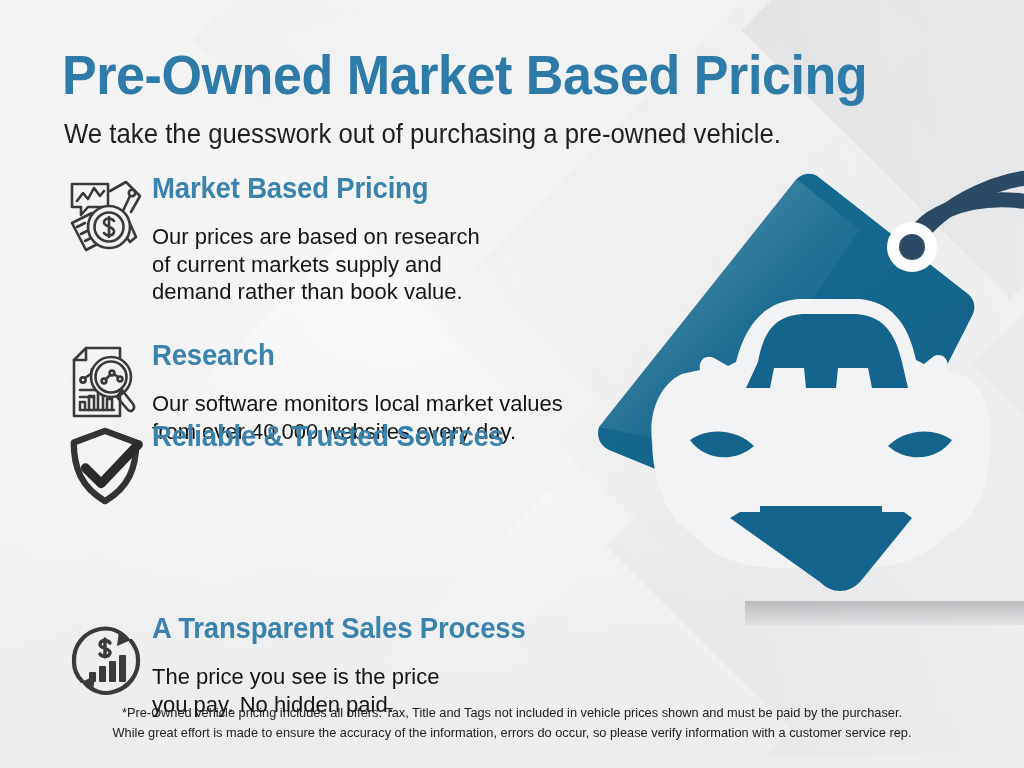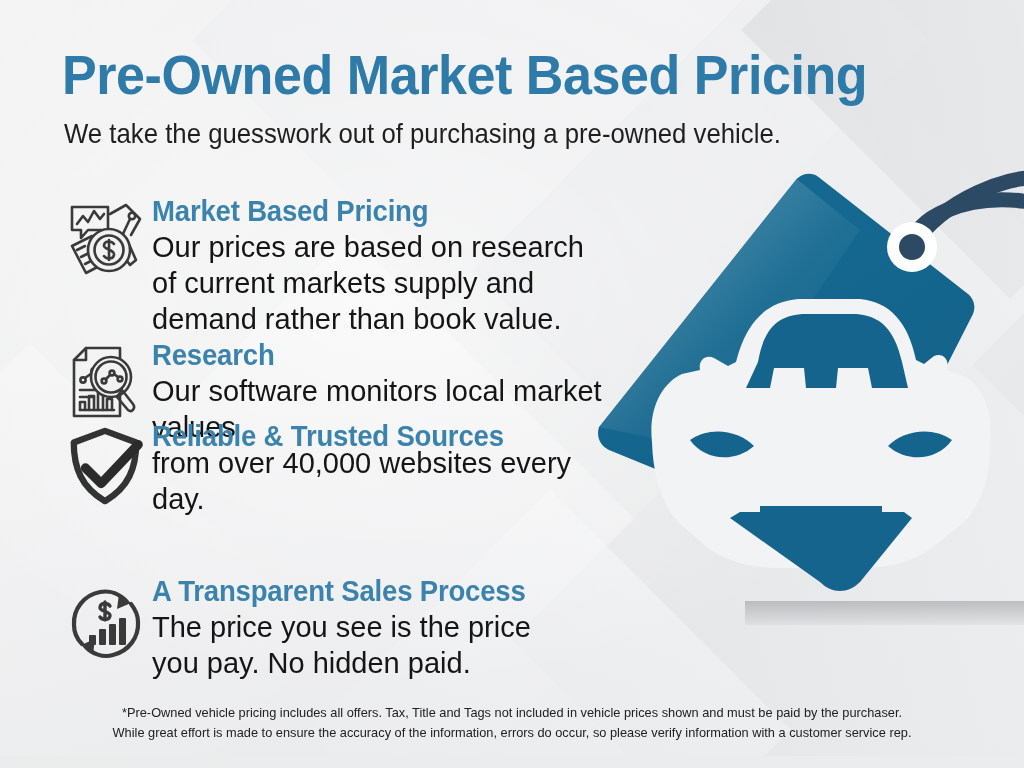--- a/index.html
+++ b/index.html
@@ -99,24 +99,24 @@
     transform: scaleX(0.92);
     transform-origin: left center;
     white-space: nowrap;
   }
 
   .feature {
     position: absolute;
     left: 60px;
     width: 560px;
   }
-  .f1 { top: 196px; }
+  .f1 { top: 173px; }
   .f2 { top: 340px; }
   .f3 { top: 421px; }
-  .f4 { top: 576px; }
+  .f4 { top: 613px; }
 
   .f-icon {
     position: absolute;
     left: 4px;
     top: 2px;
     width: 84px;
     height: 84px;
   }
   .f2 .f-icon { top: 4px; }
   .f3 .f-icon { top: 4px; width: 82px; height: 82px; }
@@ -129,22 +129,22 @@
     font-size: 29px;
     font-weight: 700;
     color: #3b83ad;
     line-height: 1.05;
     letter-spacing: -0.2px;
     transform: scaleX(0.95);
     transform-origin: left center;
     white-space: nowrap;
   }
   .f-text {
-    margin-top: 4px;
-    font-size: 29px;
+    margin-top: 20px;
+    font-size: 22px;
     font-weight: 400;
     color: #151515;
     line-height: 1.24;
     white-space: pre-line;
   }
 
   
   .disclaimer {
     position: absolute;
     left: 0; right: 0;

